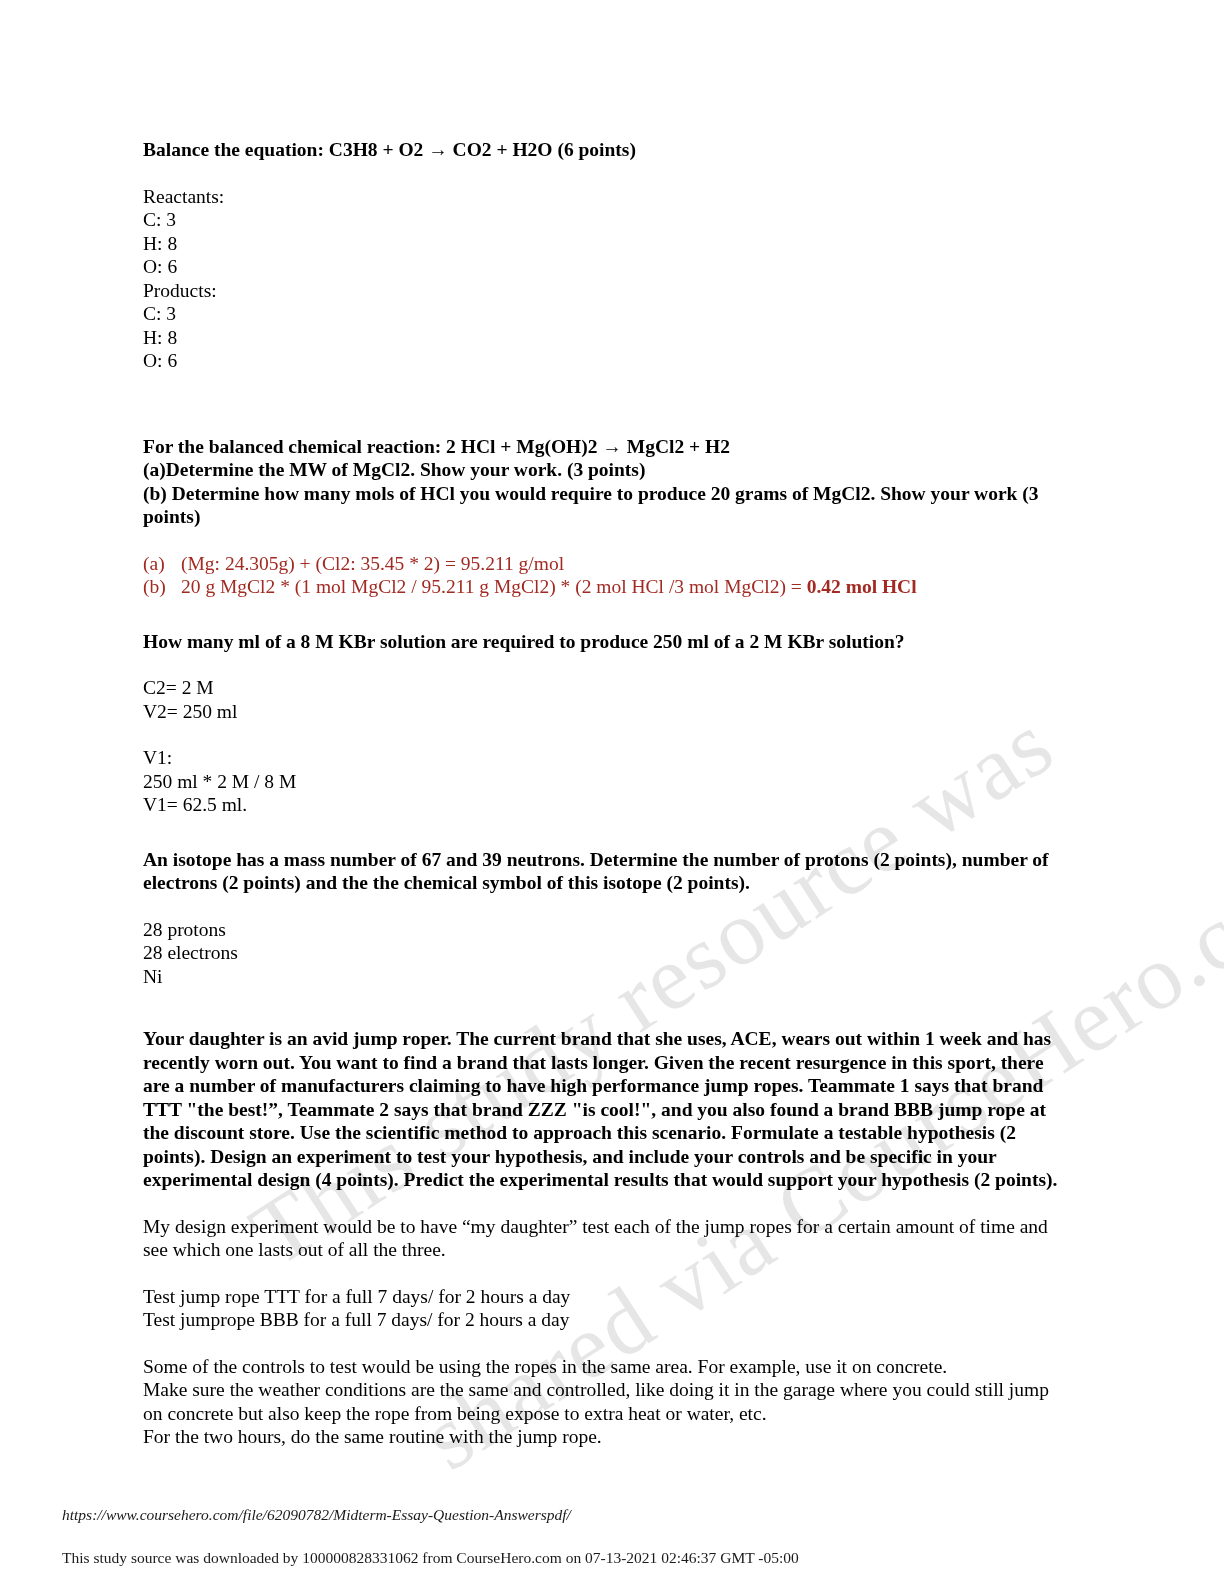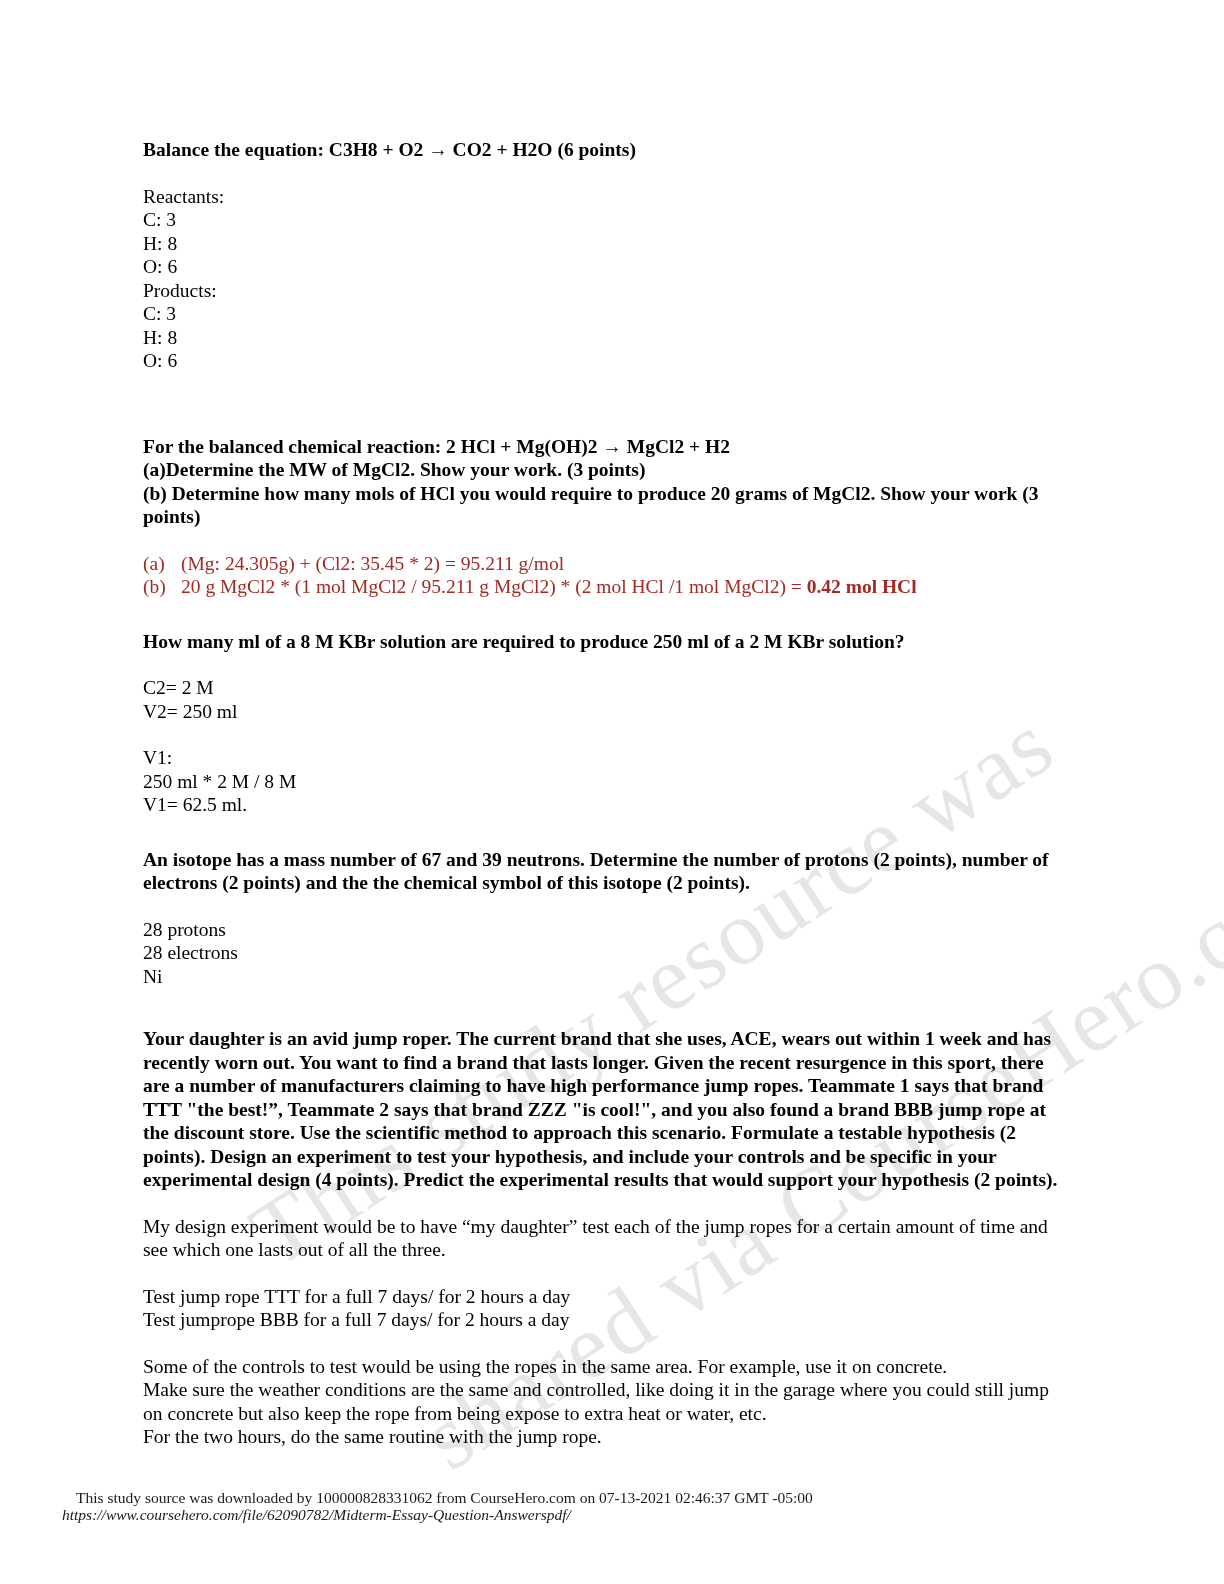--- a/index.html
+++ b/index.html
@@ -99,21 +99,21 @@
   
   .footer-line {
     position: absolute;
     left: 62px;
     font-size: 15.5px;
     line-height: 19px;
     color: #1a1a1a;
     white-space: nowrap;
     font-family: "Liberation Serif", "DejaVu Serif", serif;
   }
-  #footer-download { top: 1488px; margin-left: 14px; }
+  #footer-download { top: 1548px; }
   #footer-url { top: 1505px; font-style: italic; }
 </style>
 </head>
 <body>
 
 <div id="watermark">
   <div class="wm-line wm-line-1">This study resource was</div>
   <div class="wm-line wm-line-2">shared via CourseHero.com</div>
 </div>
 
@@ -140,21 +140,21 @@
       <p class="q">For the balanced chemical reaction: 2 HCl + Mg(OH)2 → MgCl2 + H2</p>
       <p class="q">(a)Determine the MW of MgCl2. Show your work. (3 points)</p>
       <p class="q">(b) Determine how many mols of HCl you would require to produce 20 grams of MgCl2. Show your work (3 points)</p>
       <div class="gap-md"></div>
       <div class="ab-row">
         <span class="ab-label">(a)</span>
         <span class="ab-text">(Mg: 24.305g) + (Cl2: 35.45 * 2) = 95.211 g/mol</span>
       </div>
       <div class="ab-row">
         <span class="ab-label">(b)</span>
-        <span class="ab-text"><span>20 g MgCl2 * (1 mol MgCl2 / 95.211 g MgCl2) * (2 mol HCl /1 mol MgCl2) = </span><b>0.42 mol HCl</b></span>
+        <span class="ab-text"><span>20 g MgCl2 * (1 mol MgCl2 / 95.211 g MgCl2) * (2 mol HCl /3 mol MgCl2) = </span><b>0.42 mol HCl</b></span>
       </div>
     </div>
 
     <div class="gap-lg"></div>
 
     <div>
       <p class="q">How many ml of a 8 M KBr solution are required to produce 250 ml of a 2 M KBr solution?</p>
       <div class="gap-md"></div>
       <p class="a">C2= 2 M</p>
       <p class="a">V2= 250 ml</p>

